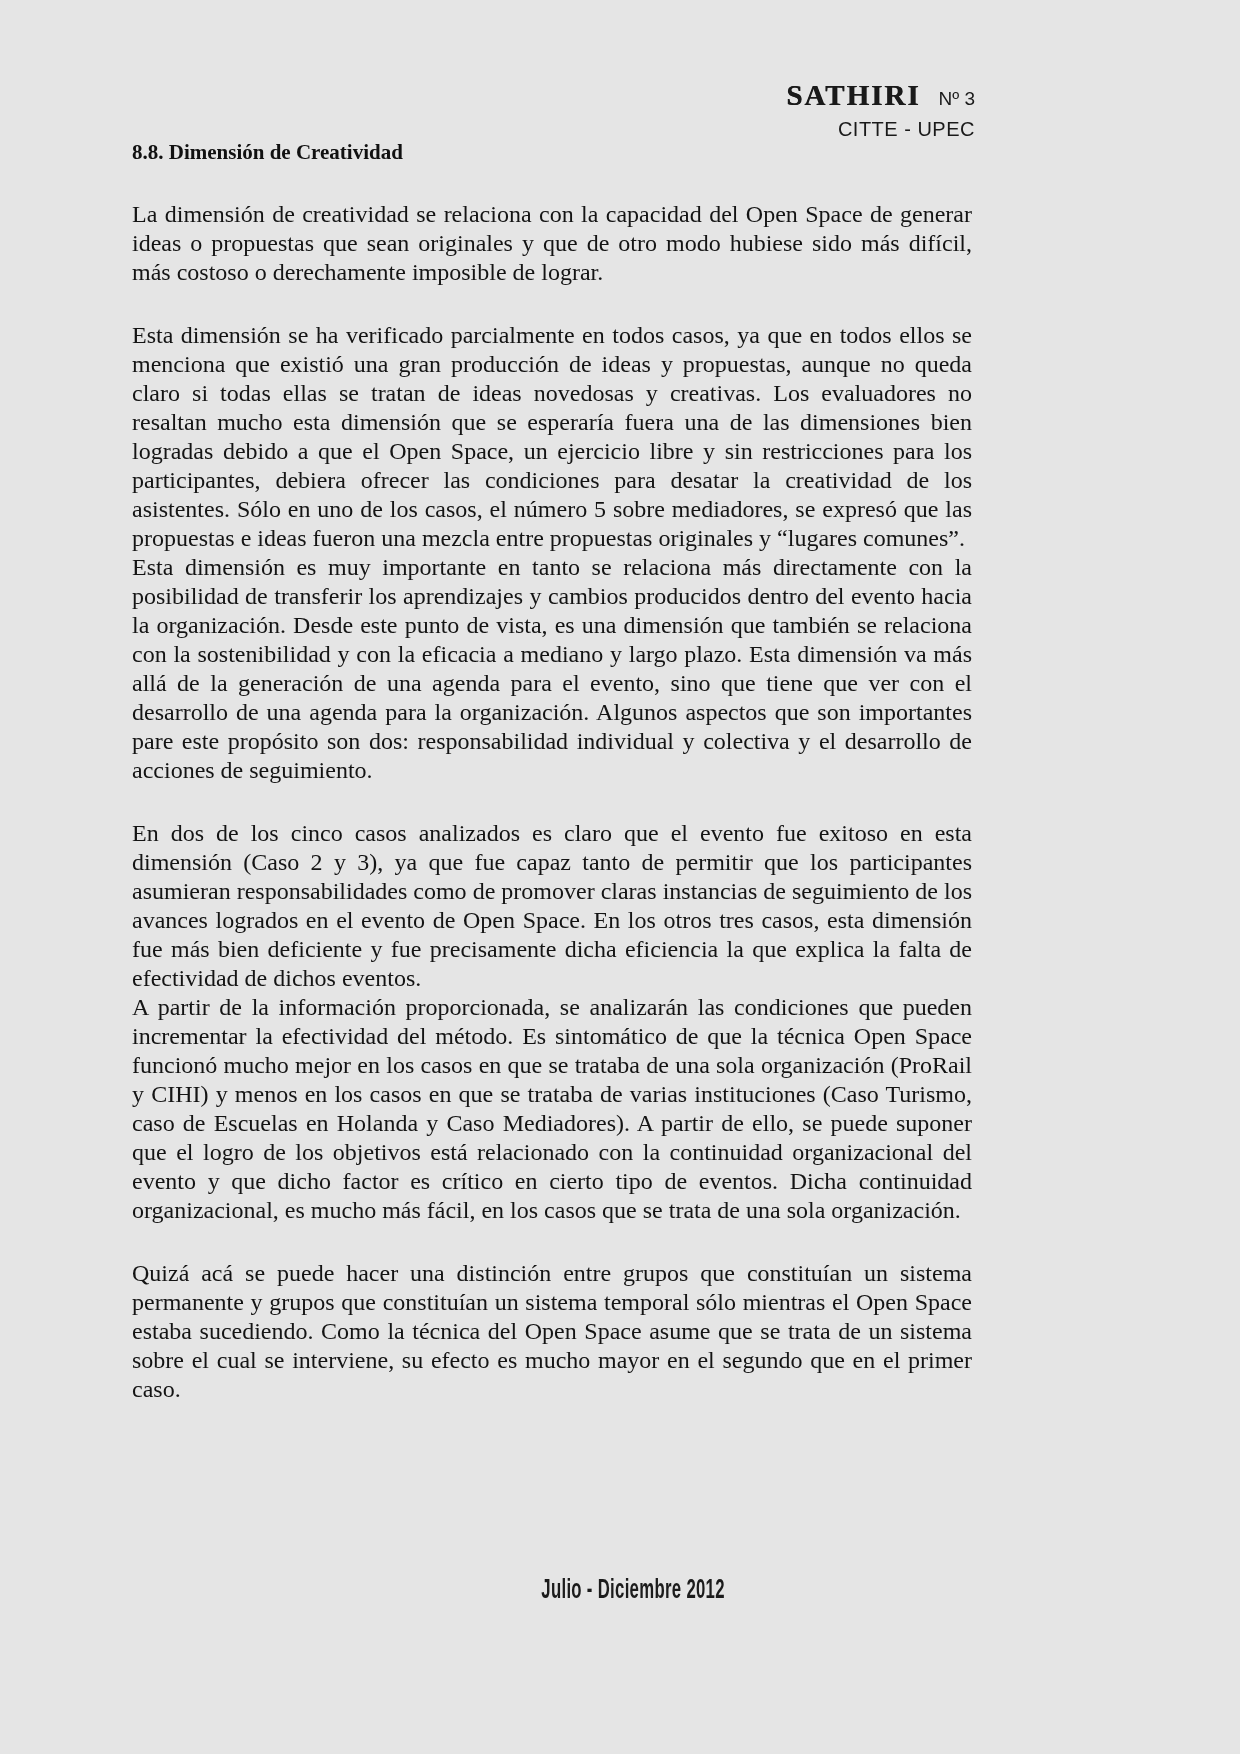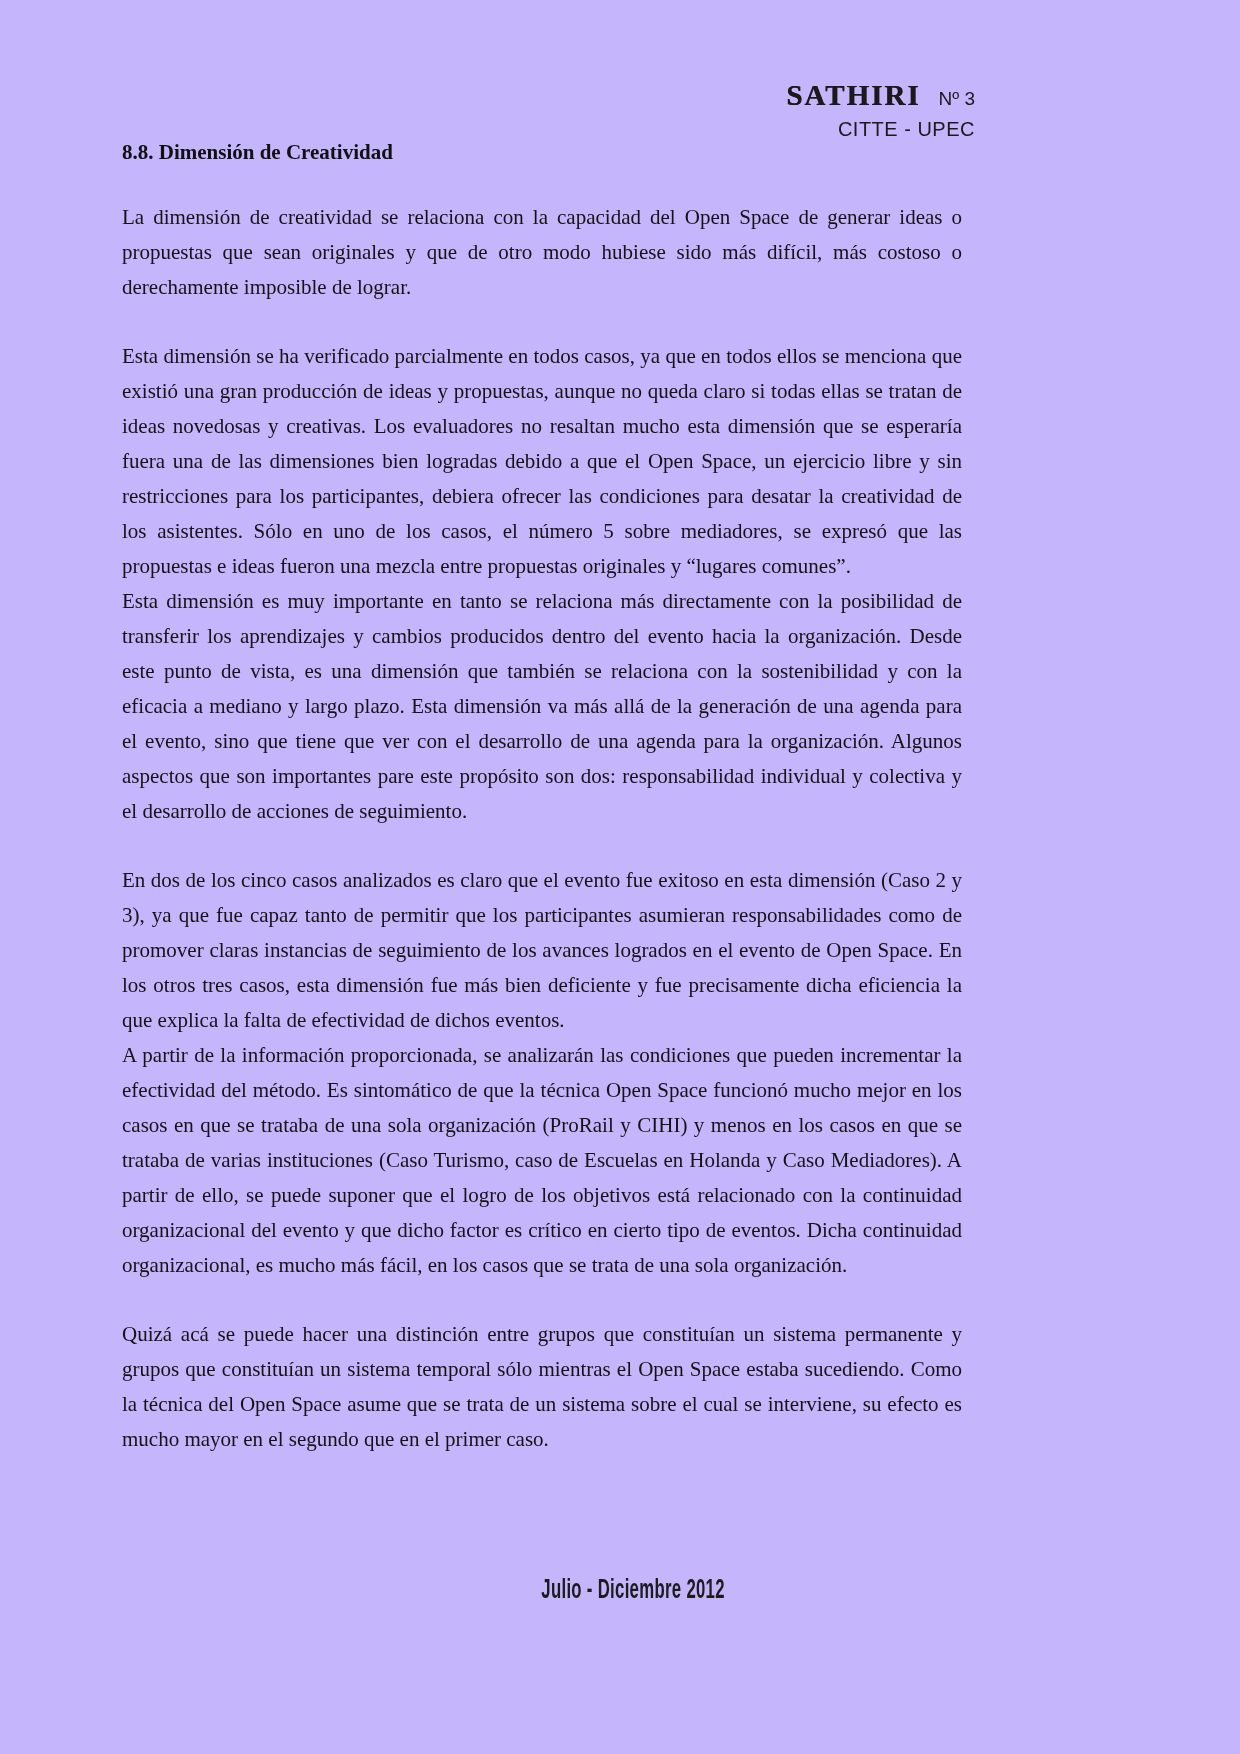--- a/index.html
+++ b/index.html
@@ -2,21 +2,21 @@
 <html><head>
 <meta charset="utf-8">
 <style>
   * { box-sizing: border-box; }
   html, body { margin: 0; padding: 0; background: #ffffff; }
 
   .page {
     position: relative;
     width: 1240px;
     height: 1754px;
-    background: #c4b5fd;
+    background: #e5e5e5;
     font-family: "Liberation Serif", serif;
     color: #141414;
     overflow: hidden;
   }
 
   
   .page-header {
     position: absolute;
     top: 80px;
     right: 265px;
@@ -44,35 +44,35 @@
     color: #1a1a1a;
     line-height: 24px;
     margin-top: 2px;
     letter-spacing: 0.5px;
     text-align: right;
   }
 
   
   .content {
     position: absolute;
-    left: 122px;
+    left: 132px;
     top: 138px;
     width: 840px;
   }
   .section-heading {
     font-size: 21px;
     font-weight: 700;
     line-height: 28px;
     margin: 0 0 34px 0;
     white-space: pre-wrap;
     color: #111;
   }
   .para {
-    font-size: 21px;
-    line-height: 35px;
+    font-size: 24px;
+    line-height: 29px;
     text-align: justify;
     margin: 0 0 34px 0;
     color: #141414;
   }
   .para.force-justify { text-align-last: justify; }
   .para:last-child { margin-bottom: 0; }
 
   
   .page-footer {
     position: absolute;

